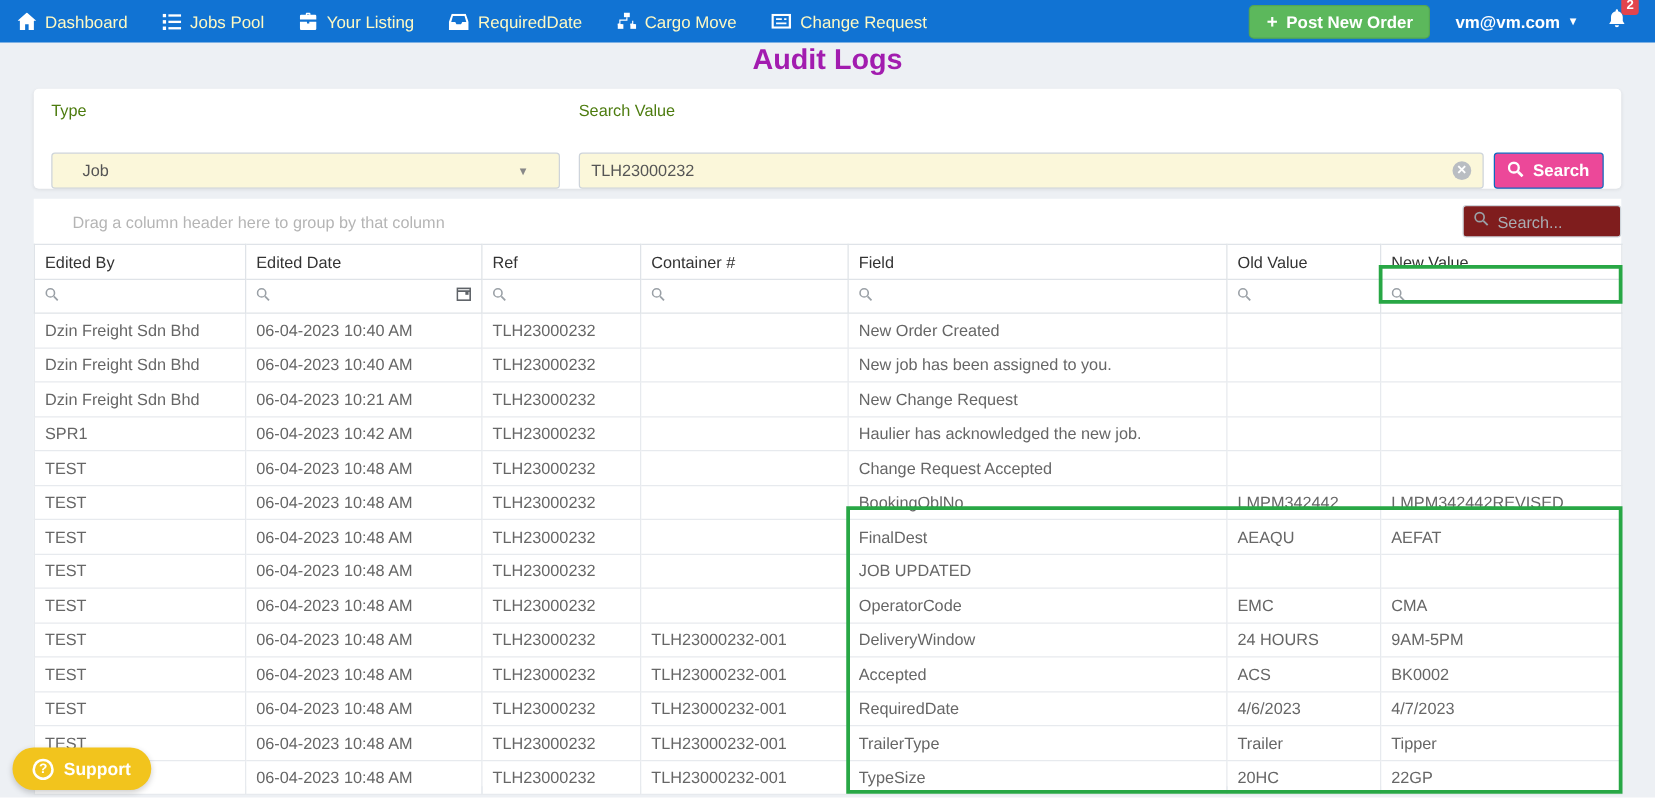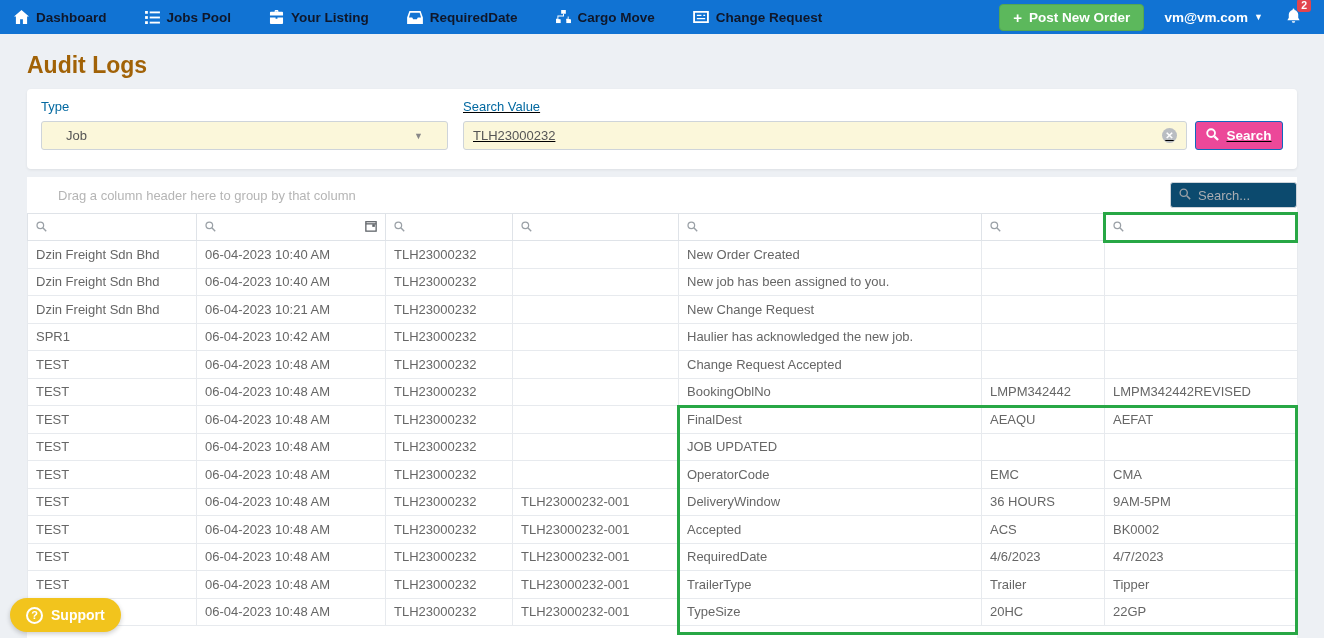--- a/index.html
+++ b/index.html
@@ -8,22 +8,22 @@
     width:1324px; height:638px; overflow:hidden; position:relative;
     background:#edf0f4; font-family:"Liberation Sans", sans-serif;
   }
   
   .navbar {
     height:34px; background:#1173d3; display:flex; align-items:center;
     justify-content:space-between; padding:0 12px 0 14px;
   }
   .nav-items { display:flex; align-items:center; }
   .nav-item {
-    display:flex; align-items:center; gap:7px; color:#0f172a; font-size:13.5px;
-    font-weight:700; margin-right:38px; cursor:pointer; white-space:nowrap;
+    display:flex; align-items:center; gap:7px; color:#fef9c3; font-size:13.5px;
+    font-weight:400; margin-right:28px; cursor:pointer; white-space:nowrap;
   }
   .nav-ic svg { display:block; }
   .nav-right { display:flex; align-items:center; }
   .post-btn {
     background:#5cb85c; border:1px solid #53a653; color:#fff; font-size:13.5px;
     font-weight:700; height:27px; padding:0 13px; border-radius:4px;
     display:flex; align-items:center; gap:7px; cursor:pointer;
     font-family:"Liberation Sans",sans-serif;
   }
   .plus-glyph { font-size:15px; font-weight:700; line-height:1; }
@@ -33,28 +33,28 @@
   }
   .caret-down { font-size:9px; line-height:1; }
   .bell-wrap { position:relative; cursor:pointer; margin-right:10px; }
   .badge {
     position:absolute; top:-8px; right:-9px; background:#e2444d; color:#fff;
     font-size:10.5px; font-weight:700; border-radius:3px; padding:1px 4px 2px;
     line-height:1;
   }
   
   .content { padding:0 27px; }
-  .page-title { font-size:23px; font-weight:600; color:#a16207; margin:18px 0 10px; }
+  .page-title { font-size:23px; font-weight:600; color:#a21caf; margin:0 0 10px;text-align:center; }
   .filter-card {
     background:#fff; border-radius:4px; box-shadow:0 1px 3px rgba(0,0,0,.07);
     padding:10px 14px 14px; height:80px; display:flex; gap:15px;
   }
-  .f-label { font-size:13px; color:#0369a1; margin-bottom:7px; }
+  .f-label { font-size:13px; color:#4d7c0f; margin-bottom:26px; }
   .filter-col1 { width:407px; }
-  .filter-col2 { flex:1;text-decoration:underline; }
+  .filter-col2 { flex:1; }
   .select-box {
     height:29px; background:#fbf7da; border:1px solid #ced4da; border-radius:3px;
     display:flex; align-items:center; justify-content:space-between;
     padding:0 24px; font-size:13px; color:#555; cursor:pointer;
   }
   .select-caret { color:#888; font-size:9px; }
   .f-row { display:flex; }
   .text-input {
     flex:1; height:29px; background:#fbf7da; border:1px solid #ced4da;
     border-radius:3px; display:flex; align-items:center; justify-content:space-between;
@@ -73,21 +73,21 @@
   
   .grid-card { background:#fff; margin-top:8px; height:470px; }
   .group-panel {
     height:36px; display:flex; align-items:center; justify-content:space-between;
     padding:0 0 0 7px;
     margin-left:24px;
   }
   .group-text { color:#b5b5b5; font-size:13px; }
   .grid-search {
     width:127px; height:26px; border:1px solid #ced4da; border-radius:3px;
-    display:flex; align-items:center; padding:0 8px; gap:7px; background:#0c4a6e;
+    display:flex; align-items:center; padding:0 8px; gap:7px; background:#7f1d1d;
   }
   .grid-search .ph { color:#a9adb2; font-size:13px; }
   table.grid { border-collapse:collapse; table-layout:fixed; width:1270px; }
   .grid col.c0{width:169px}.grid col.c1{width:189px}.grid col.c2{width:127px}
   .grid col.c3{width:166px}.grid col.c4{width:303px}.grid col.c5{width:123px}
   .grid col.c6{width:193px}
   .grid th {
     height:28px; border:1px solid #dfe3e8; font-weight:400; color:#333;
     text-align:left; padding:0 8px; font-size:13px; background:#fff; white-space:nowrap;
   }
@@ -247,20 +247,29 @@
           <col class="c0">
           <col class="c1">
           <col class="c2">
           <col class="c3">
           <col class="c4">
           <col class="c5">
           <col class="c6">
         </colgroup>
       <thead>
         <tr>
+          <th>Edited By</th>
+          <th>Edited Date</th>
+          <th>Ref</th>
+          <th>Container #</th>
+          <th>Field</th>
+          <th>Old Value</th>
+          <th>New Value</th>
+        </tr>
+        <tr>
           <td class="filter-cell">
               <div class="filter-inner">
                 <span><svg width="11" height="11" viewBox="0 0 14 14">
                     <circle cx="5.5" cy="5.5" r="4.2" fill="none" stroke="#9aa0a6" stroke-width="1.6"></circle>
                     <line x1="9" y1="9" x2="13" y2="13" stroke="#9aa0a6" stroke-width="1.8"></line>
                   </svg></span>
               </div>
             </td>
           <td class="filter-cell">
               <div class="filter-inner">
@@ -398,21 +407,21 @@
             <td>OperatorCode</td>
             <td>EMC</td>
             <td>CMA</td>
           </tr>
           <tr>
             <td>TEST</td>
             <td>06-04-2023 10:48 AM</td>
             <td>TLH23000232</td>
             <td>TLH23000232-001</td>
             <td>DeliveryWindow</td>
-            <td>36 HOURS</td>
+            <td>24 HOURS</td>
             <td>9AM-5PM</td>
           </tr>
           <tr>
             <td>TEST</td>
             <td>06-04-2023 10:48 AM</td>
             <td>TLH23000232</td>
             <td>TLH23000232-001</td>
             <td>Accepted</td>
             <td>ACS</td>
             <td>BK0002</td>

